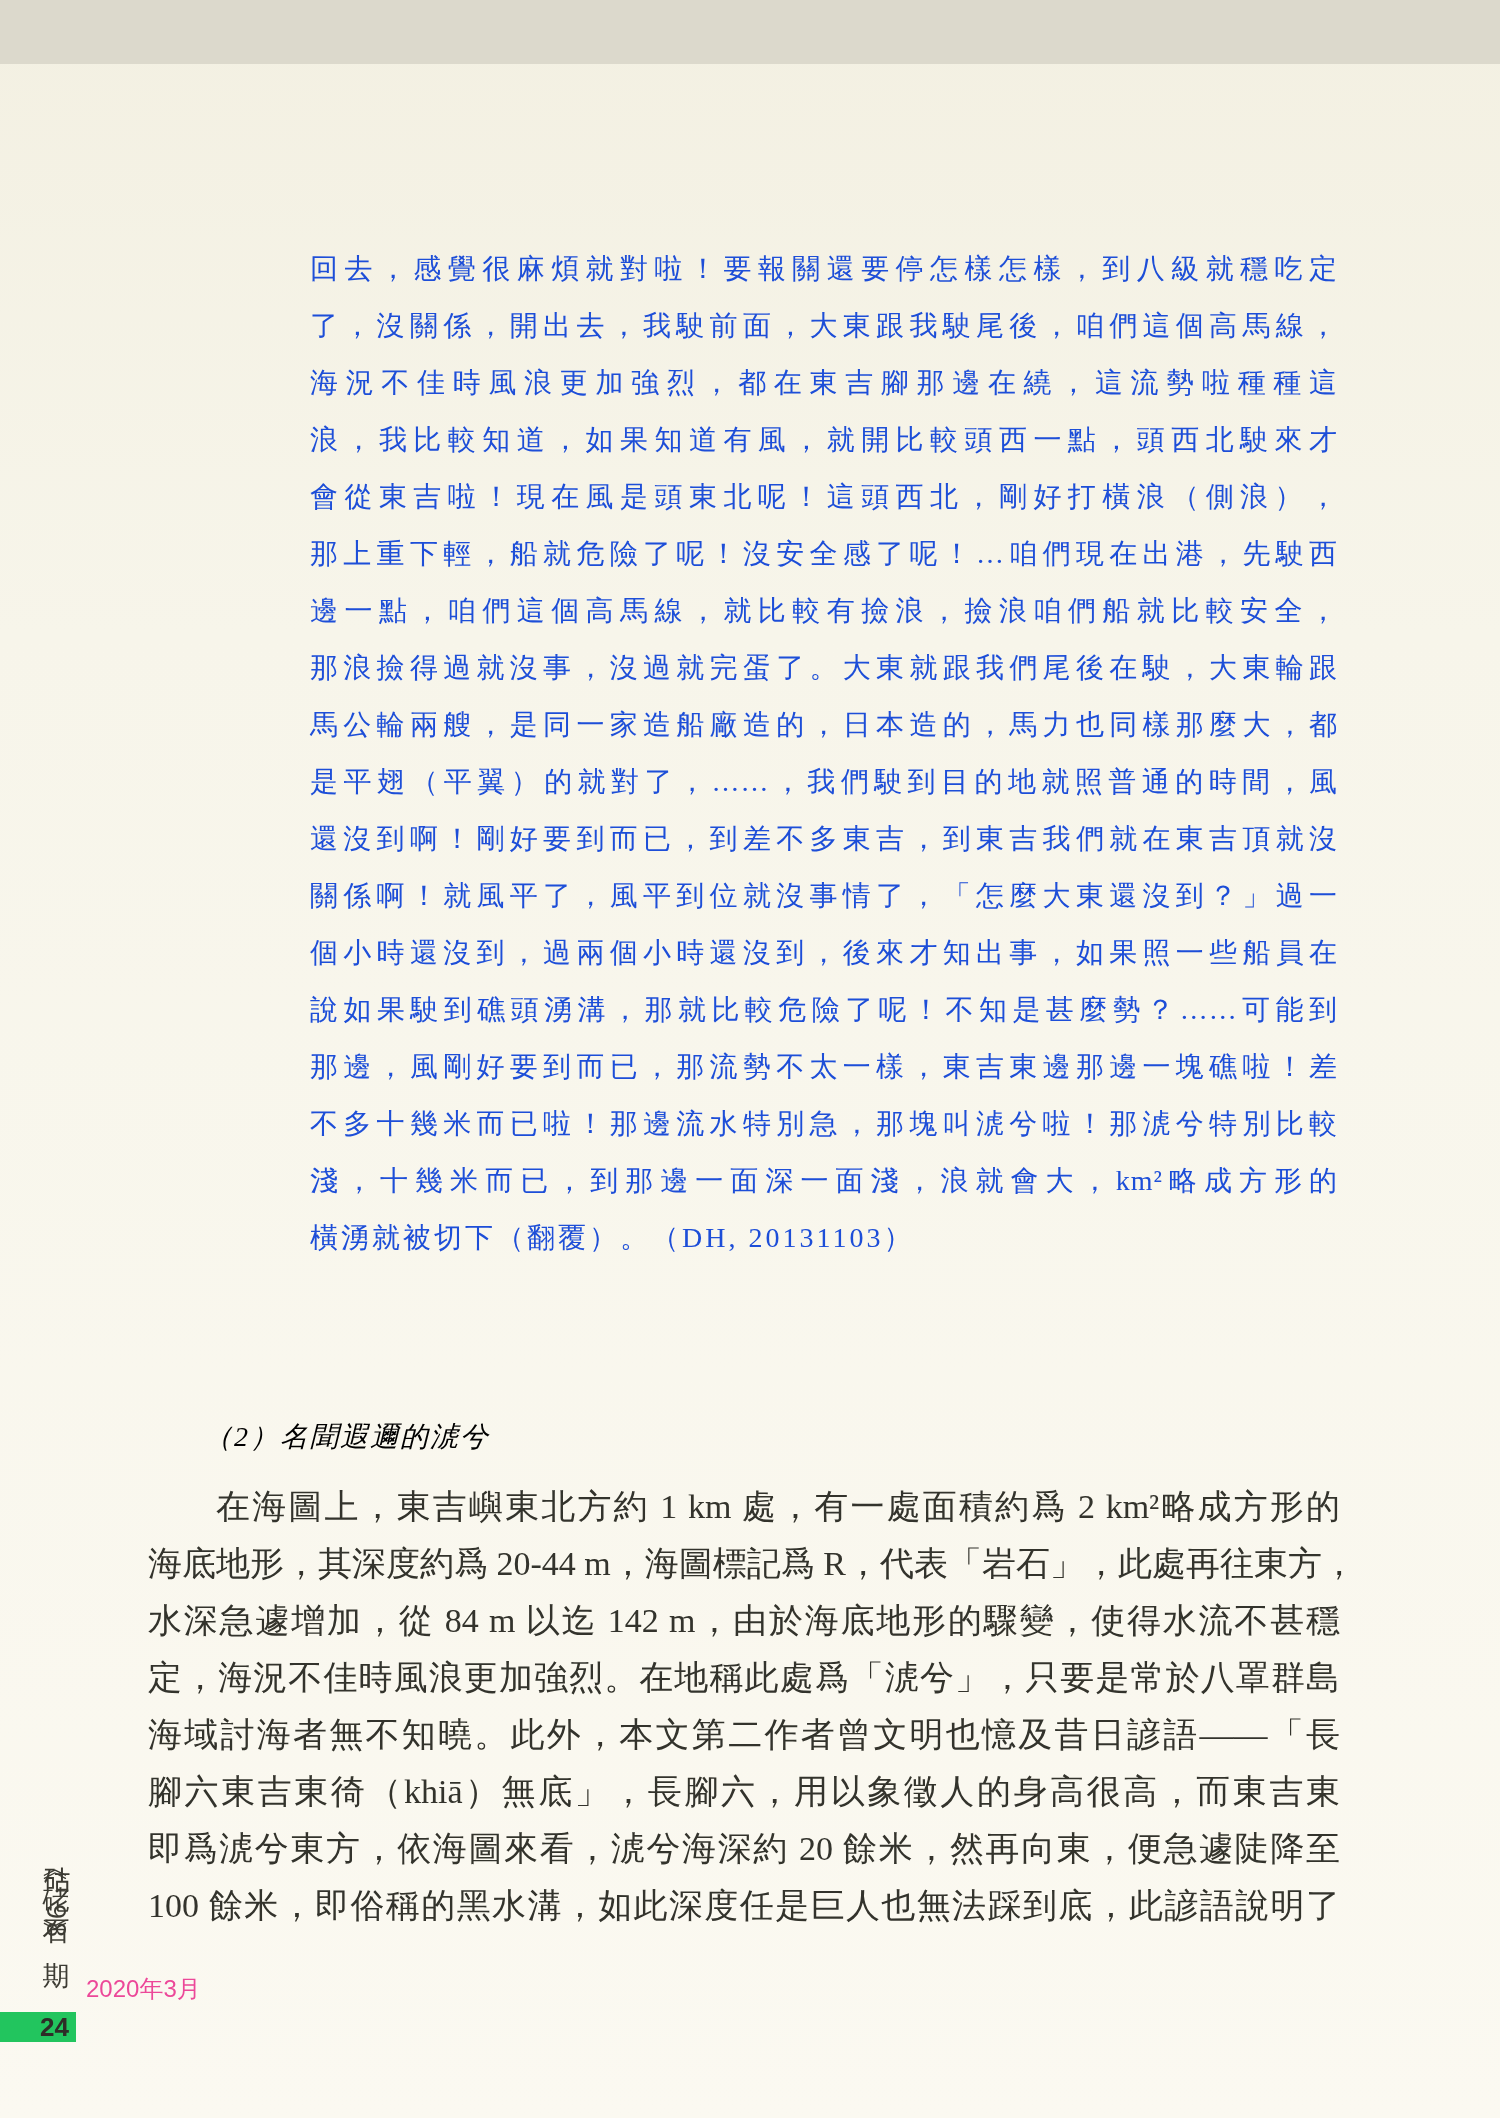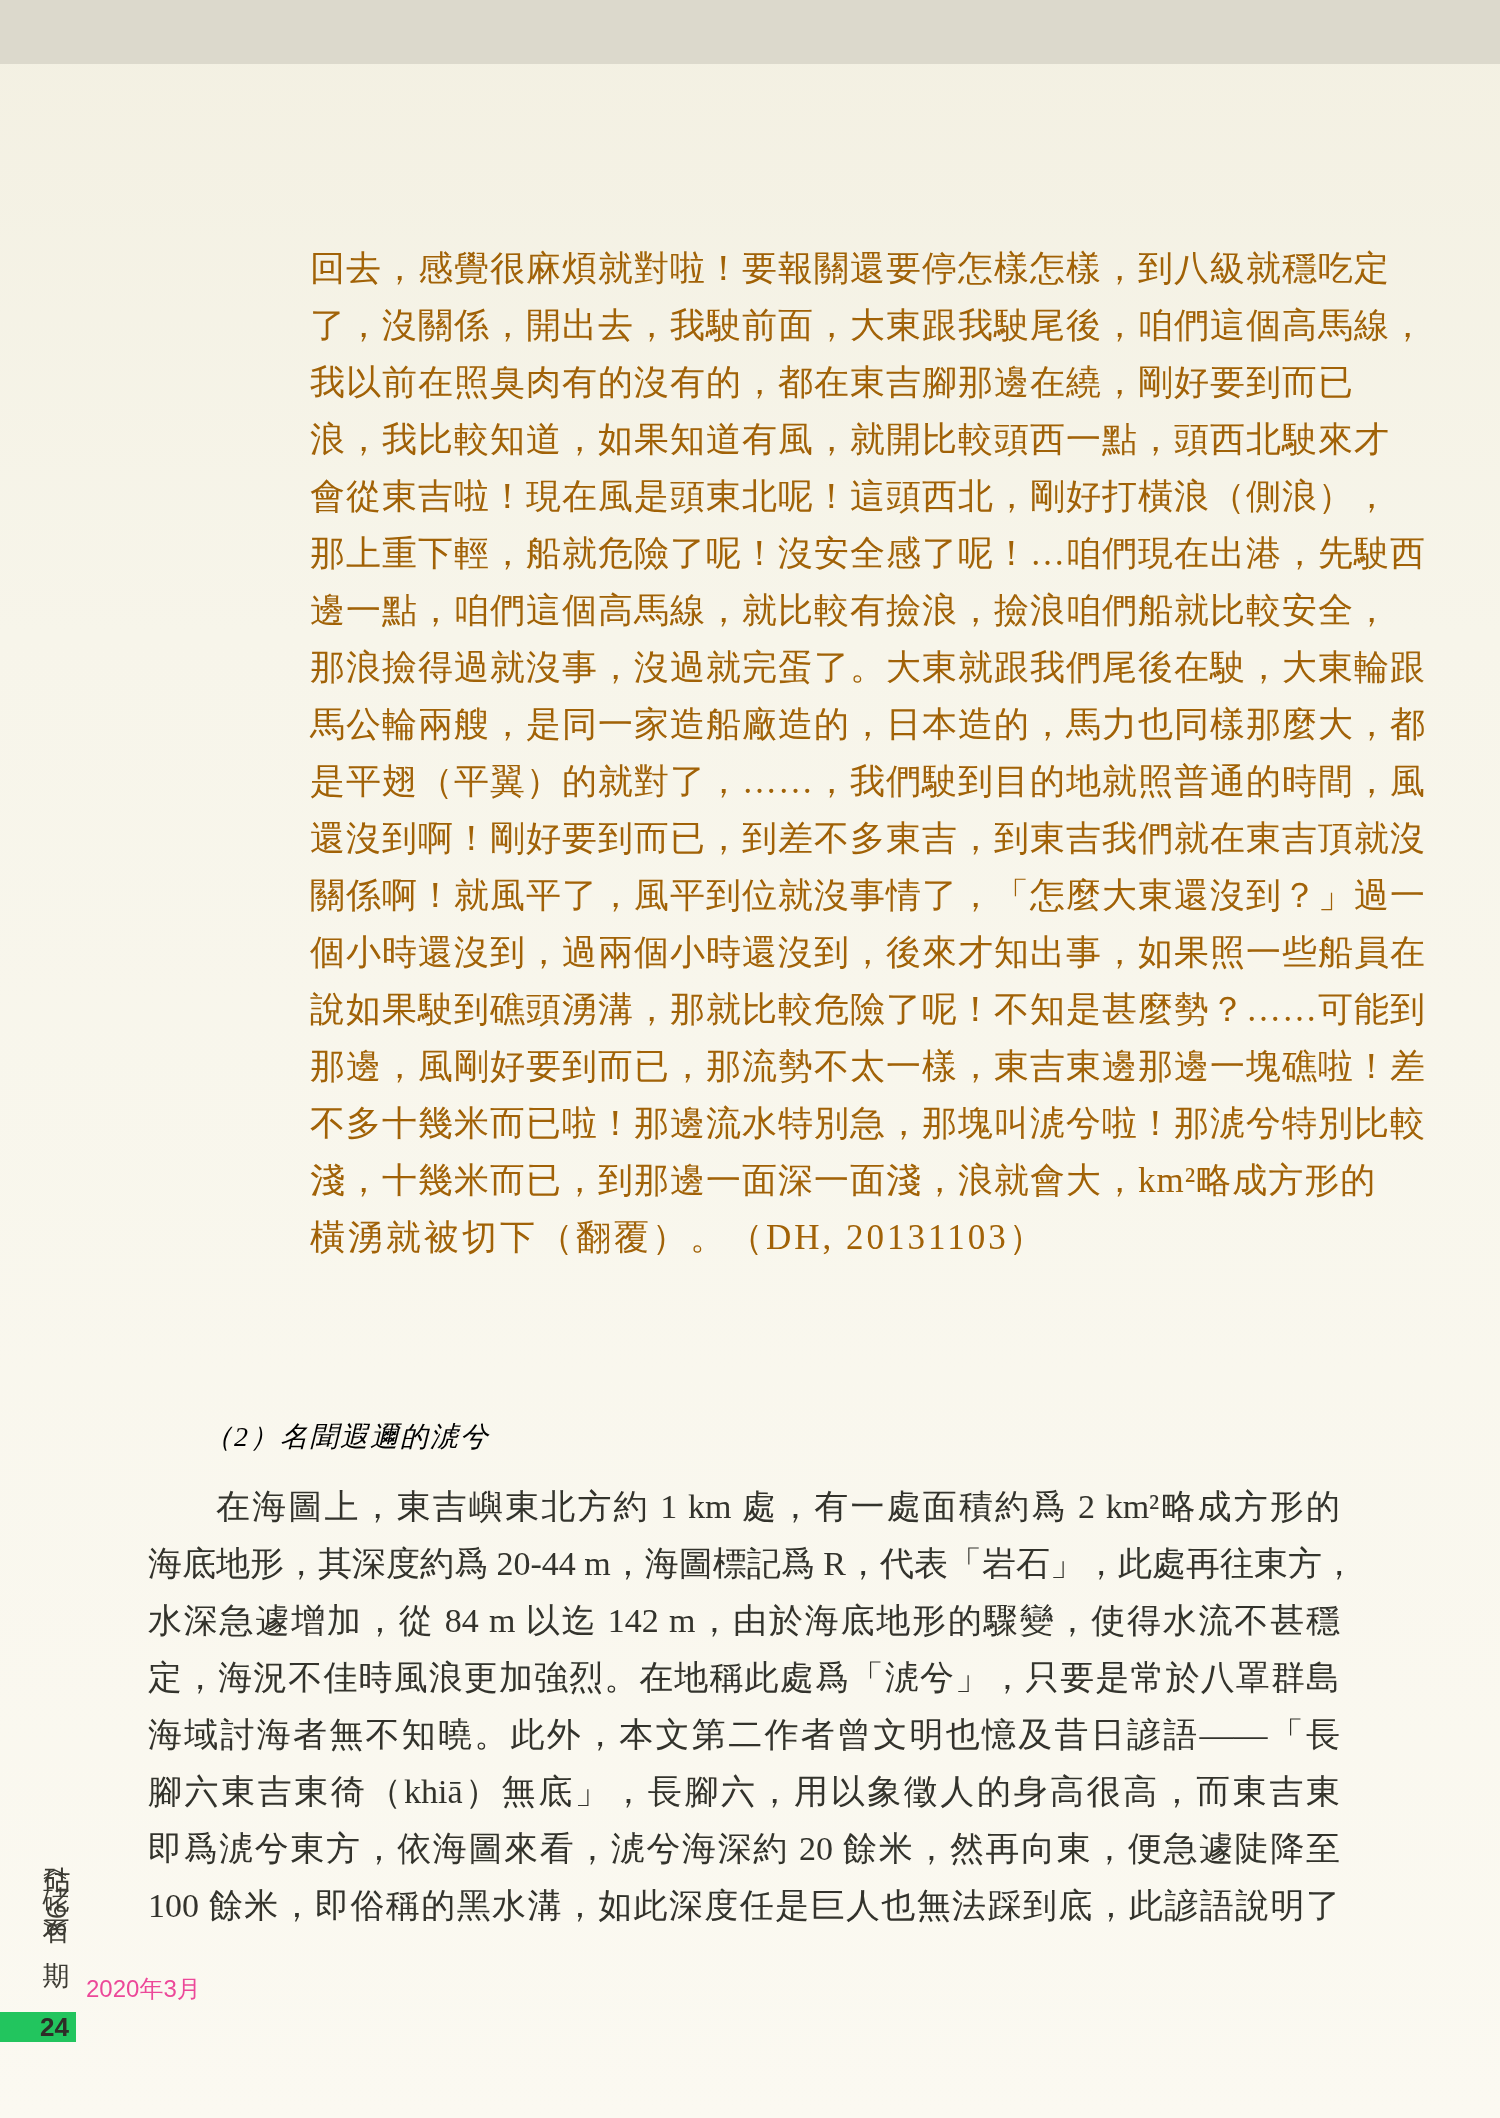--- a/index.html
+++ b/index.html
@@ -24,22 +24,22 @@
   
   .quote-block {
     position: absolute;
     left: 310px;
     top: 240px;
     width: 1028px;
   }
   .quote-line {
     height: 57px;
     line-height: 57px;
-    font-size: 35px;
-    color: #a16207;
+    font-size: 28px;
+    color: #1d4ed8;
     text-align: justify;
     text-align-last: justify;
     white-space: nowrap;
     letter-spacing: 1px;
   }
   .quote-line.last {
     text-align-last: left;
     letter-spacing: 3px;
   }
   
@@ -110,21 +110,21 @@
   }
 </style>
 </head>
 <body>
 
 <div class="scan-band"></div>
 
 <div class="quote-block">
   <div class="quote-line">回去，感覺很麻煩就對啦！要報關還要停怎樣怎樣，到八級就穩吃定</div>
   <div class="quote-line">了，沒關係，開出去，我駛前面，大東跟我駛尾後，咱們這個高馬線，</div>
-  <div class="quote-line">我以前在照臭肉有的沒有的，都在東吉腳那邊在繞，剛好要到而已</div>
+  <div class="quote-line">海況不佳時風浪更加強烈，都在東吉腳那邊在繞，這流勢啦種種這</div>
   <div class="quote-line">浪，我比較知道，如果知道有風，就開比較頭西一點，頭西北駛來才</div>
   <div class="quote-line">會從東吉啦！現在風是頭東北呢！這頭西北，剛好打橫浪（側浪），</div>
   <div class="quote-line">那上重下輕，船就危險了呢！沒安全感了呢！…咱們現在出港，先駛西</div>
   <div class="quote-line">邊一點，咱們這個高馬線，就比較有撿浪，撿浪咱們船就比較安全，</div>
   <div class="quote-line">那浪撿得過就沒事，沒過就完蛋了。大東就跟我們尾後在駛，大東輪跟</div>
   <div class="quote-line">馬公輪兩艘，是同一家造船廠造的，日本造的，馬力也同樣那麼大，都</div>
   <div class="quote-line">是平翅（平翼）的就對了，……，我們駛到目的地就照普通的時間，風</div>
   <div class="quote-line">還沒到啊！剛好要到而已，到差不多東吉，到東吉我們就在東吉頂就沒</div>
   <div class="quote-line">關係啊！就風平了，風平到位就沒事情了，「怎麼大東還沒到？」過一</div>
   <div class="quote-line">個小時還沒到，過兩個小時還沒到，後來才知出事，如果照一些船員在</div>

